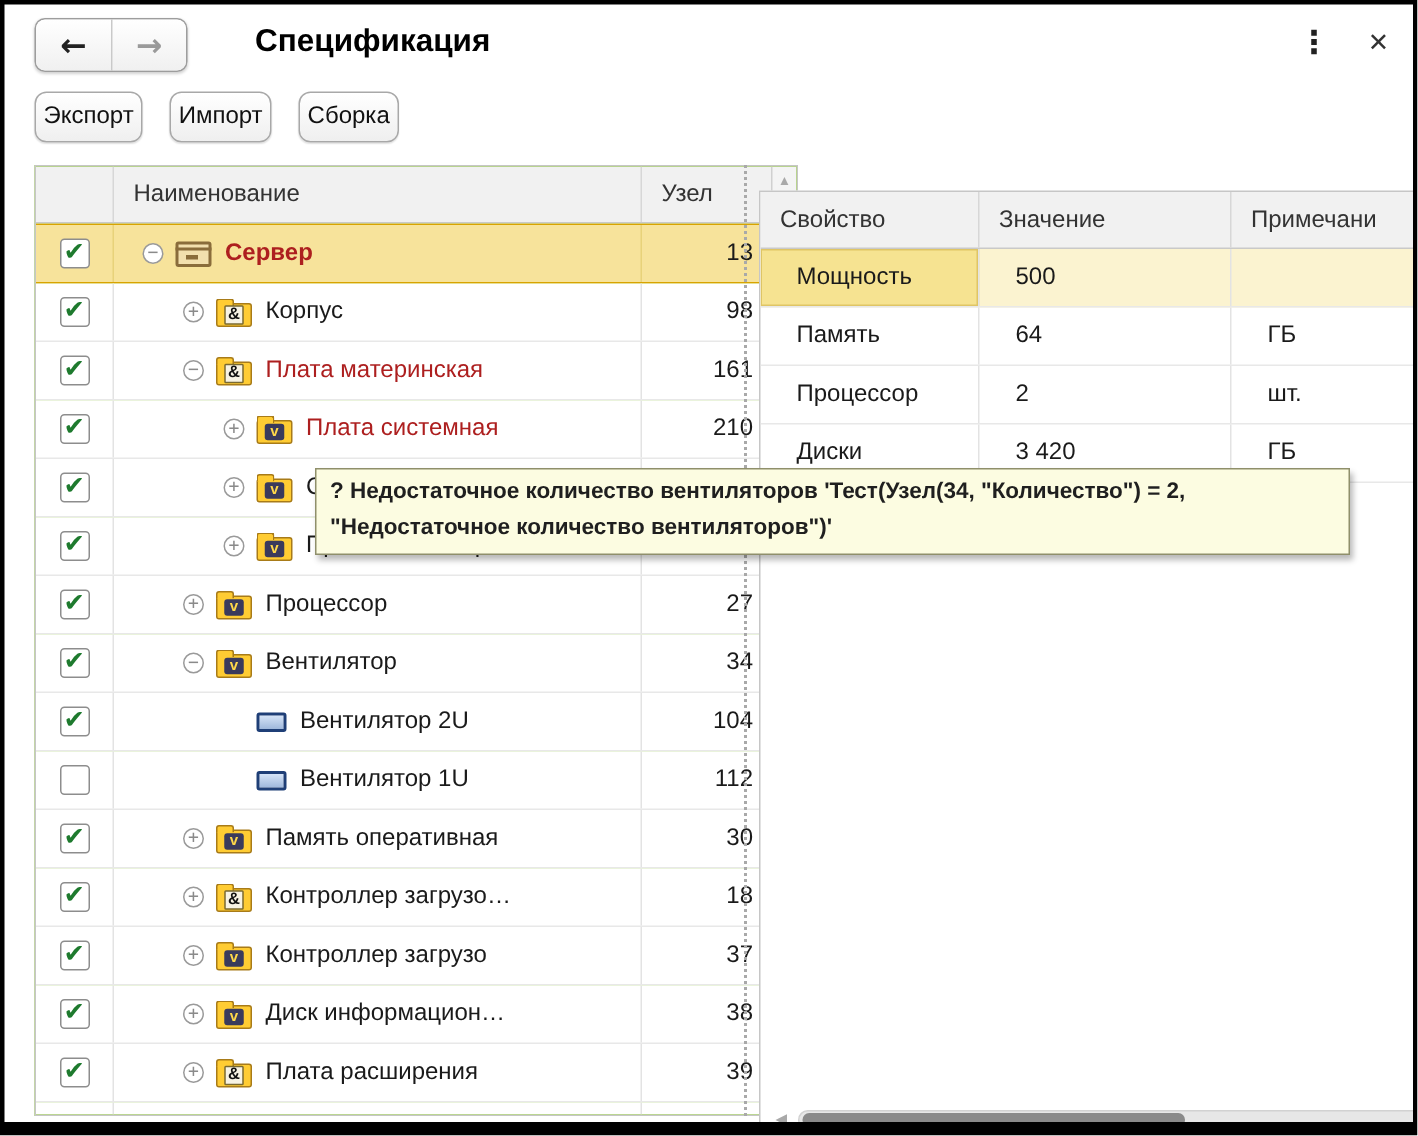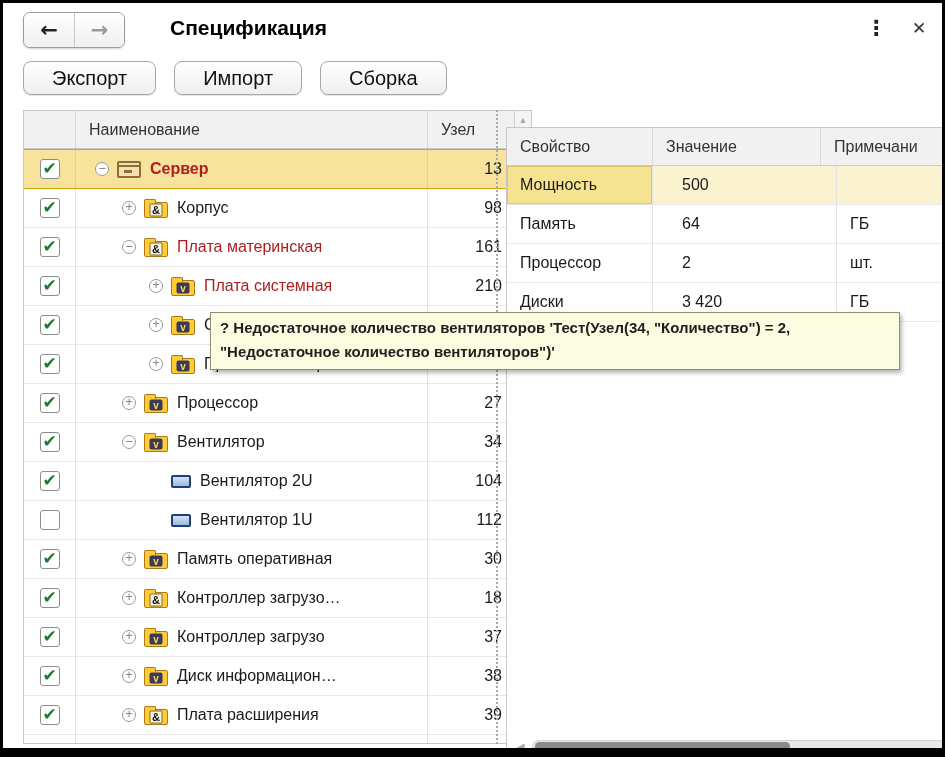--- a/index.html
+++ b/index.html
@@ -21,21 +21,21 @@
   .nav-btn.fwd  { color:#9a9a9a; border-left:1px solid #c9c9c9; }
   .title { position:absolute; left:167px; top:13px; font-size:21px; font-weight:700; color:#000; }
   .kebab { position:absolute; left:860px; top:10px; width:26px; height:30px; background:none;
            border:none; font-size:21px; font-weight:900; color:#222; cursor:pointer;
            font-family:"DejaVu Sans", sans-serif; }
   .close { position:absolute; left:903px; top:11px; width:26px; height:28px; background:none;
            border:none; font-size:17px; color:#333; cursor:pointer; }
 
   
   .toolbar { position:absolute; left:20px; top:58px; display:flex; gap:18px; }
-  .tb-btn { height:34px; padding:0 28px; font-size:20px; color:#111; cursor:pointer;
+  .tb-btn { height:34px; padding:0 5px; font-size:16px; color:#111; cursor:pointer;
             background:linear-gradient(#ffffff,#efefef); border:1px solid #a8a8a8;
             border-radius:8px; box-shadow:0 1px 1px rgba(0,0,0,.12);
             font-family:"Liberation Sans", sans-serif; }
 
   
   .tree-panel { position:absolute; left:20px; top:107px; width:509px; height:634px;
                 border:1px solid #c6c6c6; background:#84cc16; overflow:hidden; }
   .tree-header { display:flex; height:38px; background:#f1f1f1; border-bottom:1px solid #c9c9c9;
                  font-size:16px; color:#333; margin-right:17px; }
   .th { line-height:37px; }
@@ -105,23 +105,23 @@
               border-left:2px dotted #a9a9a9; cursor:col-resize; }
 
   
   .props-panel { position:absolute; left:503px; top:124px; width:518px; height:634px;
                  border:1px solid #c6c6c6; background:#fff; overflow:hidden; }
   .props-header { display:flex; height:38px; background:#f1f1f1; border-bottom:1px solid #c9c9c9;
                   font-size:16px; color:#333; }
   .ph { line-height:37px; padding-left:13px; border-right:1px solid #d7d7d7; white-space:nowrap; overflow:hidden; }
   .ph-prop { width:146px; } .ph-val { width:168px; } .ph-note { flex:1; border-right:none; }
   .prow { display:flex; height:39px; border-bottom:1px solid #e8e8e8; font-size:16px; color:#1a1a1a; }
-  .pc { display:flex; align-items:center; padding-left:13px; border-right:1px solid #e3e3e3;
+  .pc { display:flex; align-items:center; padding-left:24px; border-right:1px solid #e3e3e3;
         white-space:nowrap; overflow:hidden; }
-  .pc-prop { width:146px; } .pc-val { width:168px;margin-left:16px; } .pc-note { flex:1; border-right:none; }
+  .pc-prop { width:146px; } .pc-val { width:168px; } .pc-note { flex:1; border-right:none; }
   .prow.selected { background:#fbf3d0; }
   .prow.selected .pc-prop { background:#f6e391; box-shadow:inset 0 0 0 1px #dfc565; }
 
   
   .hscroll { position:absolute; left:10px; right:10px; bottom:6px; height:16px;
              display:flex; align-items:center; gap:7px; }
   .hs-left  { color:#a9a9a9; font-size:10px; cursor:pointer; }
   .hs-track { flex:1; height:13px; background:#e7e7e7; border:1px solid #d2d2d2;
               border-radius:7px; position:relative; }
   .hs-thumb { position:absolute; left:2px; top:1px; height:9px; width:55%;

